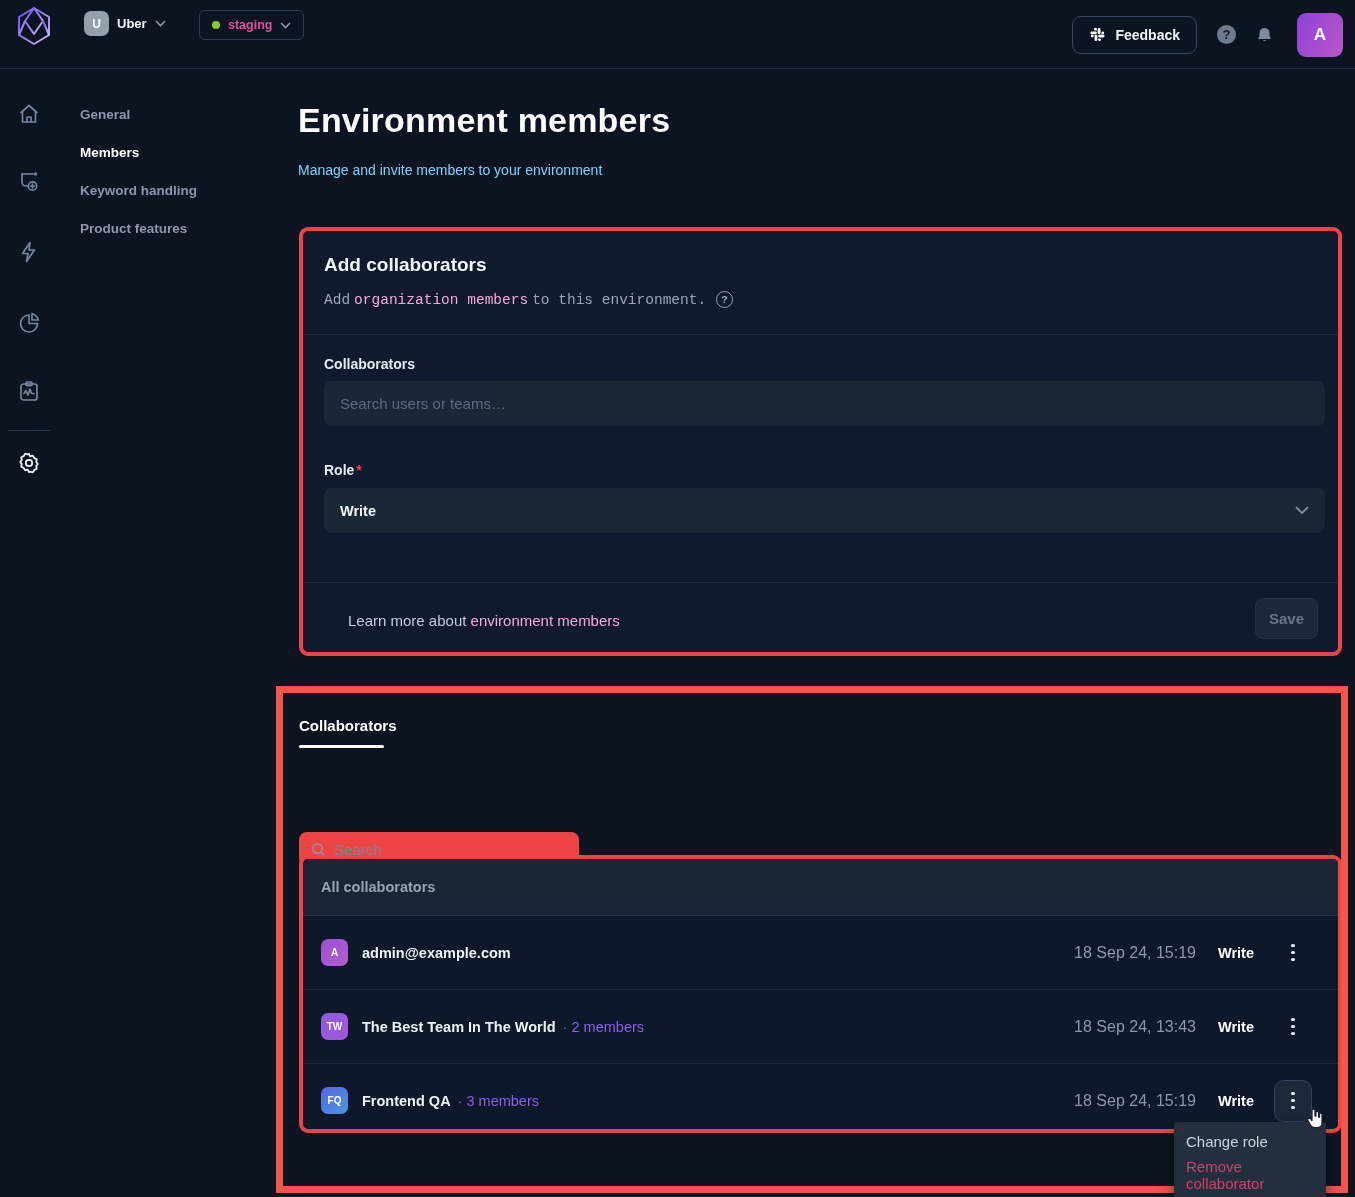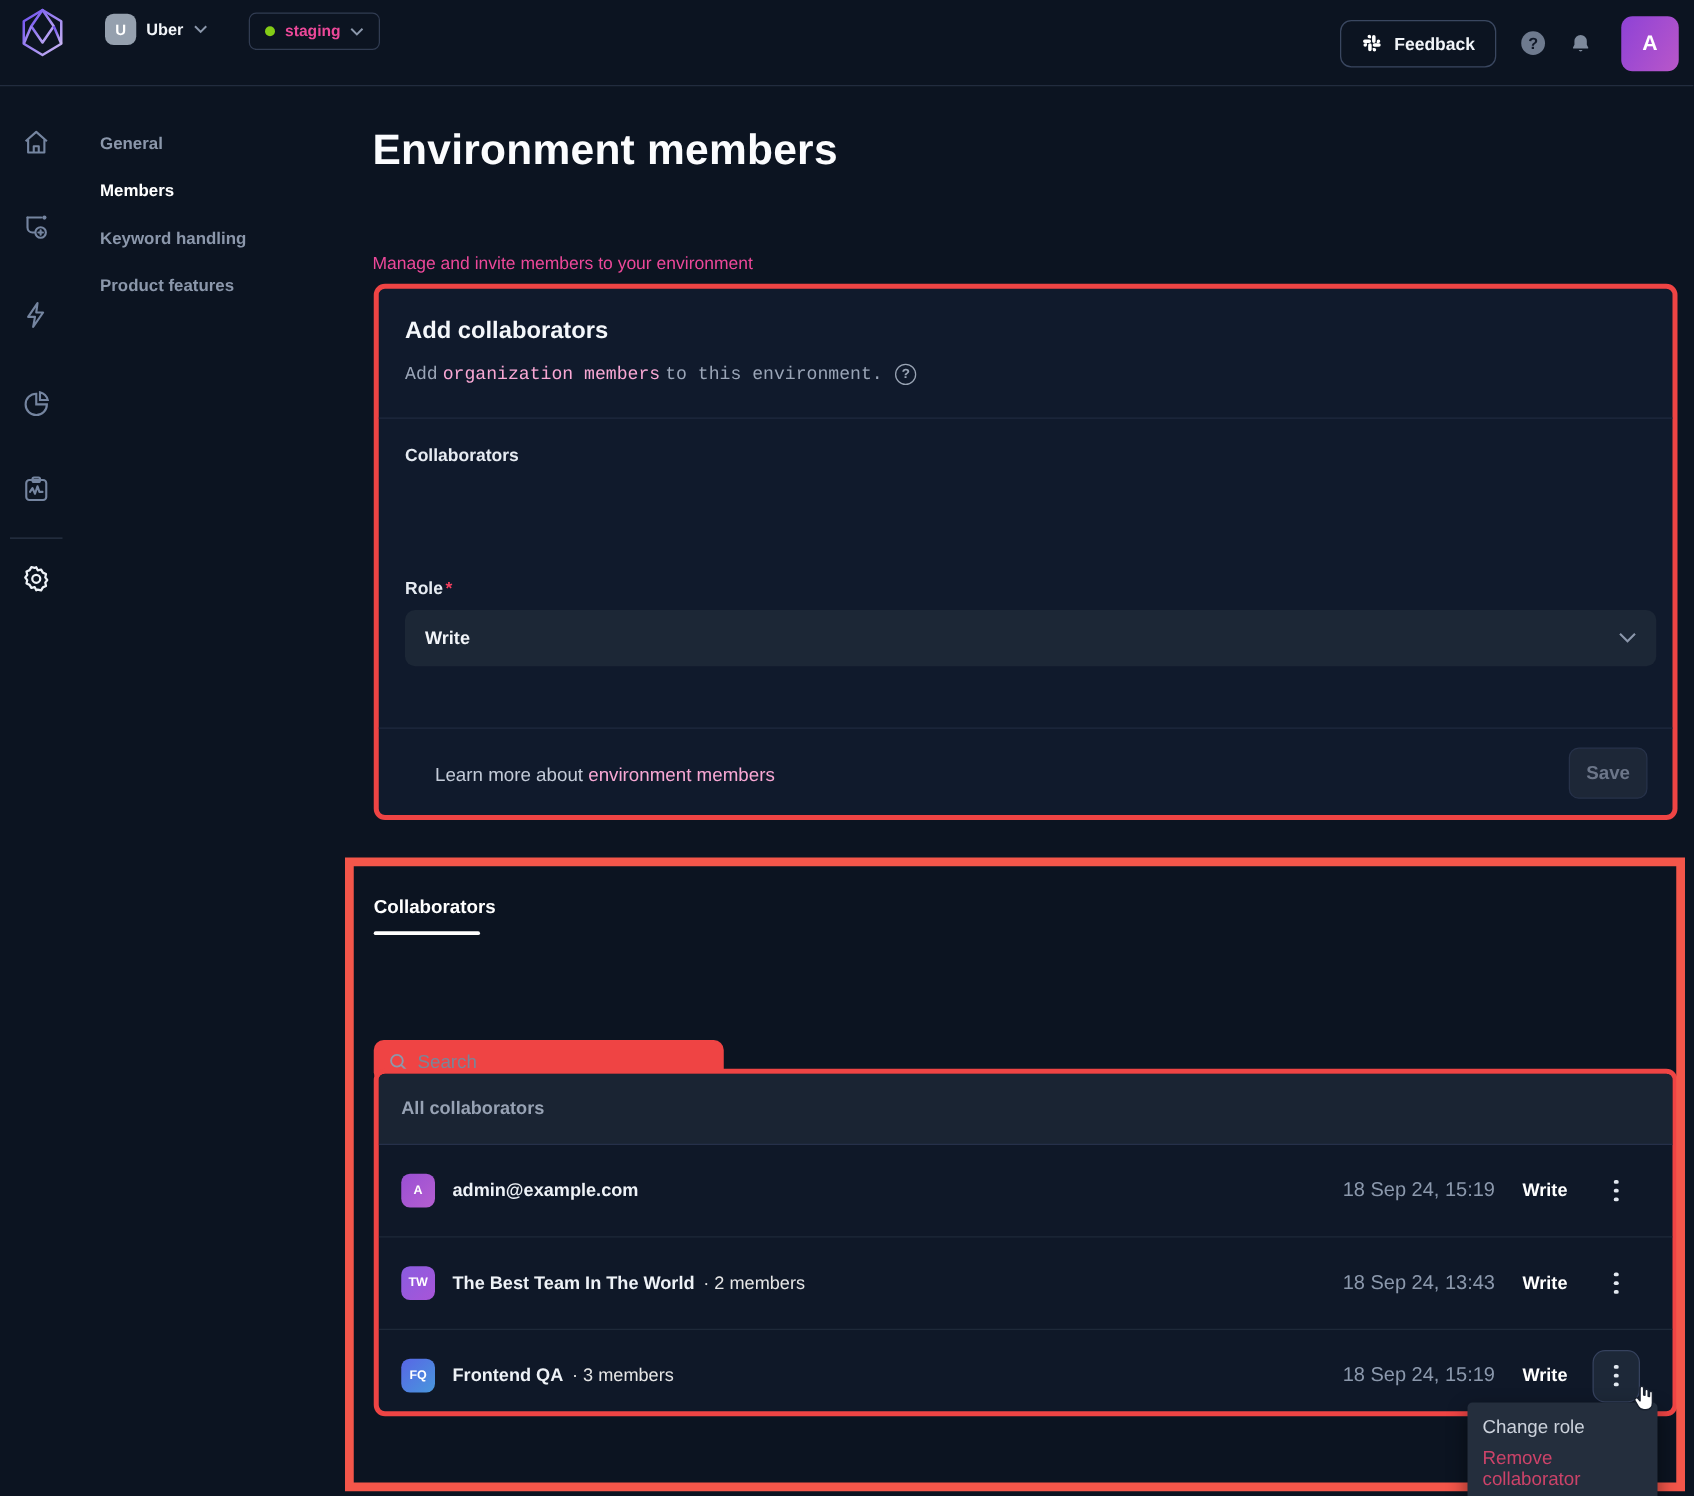--- a/index.html
+++ b/index.html
@@ -32,21 +32,21 @@
   
   .rail { position:absolute; left:0; top:69px; width:58px; bottom:0; }
   .rail-icon { position:absolute; left:17px; width:24px; height:24px; cursor:pointer; }
   .rail-divider { position:absolute; left:8px; width:42px; height:1px; background:#2a3547; top:361px; }
   .subnav { position:absolute; left:80px; top:69px; width:180px; }
   .subnav-item { position:absolute; left:0; font-size:13.5px; font-weight:600; color:#8b97ab; cursor:pointer; white-space:nowrap; }
   .subnav-item.active { color:#ffffff; font-weight:700; }
 
   
   .page-title { position:absolute; left:298px; top:101px; font-size:34px; font-weight:800; color:#fbfcfe; letter-spacing:.2px; }
-  .page-subtitle { position:absolute; left:298px; top:162px; font-size:14px; color:#ec4899;margin-top:40px; }
+  .page-subtitle { position:absolute; left:298px; top:162px; font-size:14px; color:#7dd3fc; }
 
   
   .card { position:absolute; background:#101a2c; border:4px solid #ef4444; border-radius:9px; }
   .card-add { left:299px; top:227px; width:1043px; height:429px; }
   .card-add-title { position:absolute; left:21px; top:23px; font-size:19px; font-weight:700; color:#f4f7fb; }
   .card-add-desc { position:absolute; left:21px; top:60px; font-size:14.5px; color:#9aa5b7; display:flex; align-items:flex-end; gap:4px;font-family:Liberation Mono, monospace; }
   .link { color:#f9a8d4; cursor:pointer; }
   .q-ring { width:17px; height:17px; border-radius:50%; border:1.6px solid #9aa5b5; color:#9aa5b5;
             font-size:11px; font-weight:700; display:flex; align-items:center; justify-content:center; margin-left:6px; cursor:pointer; }
   .hr { position:absolute; left:0; width:100%; height:1px; background:#1f2a3f; }
@@ -77,21 +77,21 @@
                 padding-left:18px; font-size:14.5px; font-weight:700; color:#97a2b4; }
   .rows { display:flex; flex-direction:column; height:221px; }
   .row { flex:1; display:flex; align-items:center; padding:0 26px 0 18px; border-top:1px solid #1e2939; }
   .row:first-child { border-top:none; }
   .avatar-sq { width:27px; height:27px; border-radius:7px; color:#fff; font-size:10px; font-weight:700;
                display:flex; align-items:center; justify-content:center; margin-right:14px; flex:0 0 auto; }
   .grad-a  { background:linear-gradient(135deg,#9a4fd4,#b55fd0); }
   .grad-tw { background:linear-gradient(135deg,#8a5ce0,#a855d8); }
   .grad-fq { background:linear-gradient(135deg,#5866e6,#4897dc); }
   .row-name { font-size:14.5px; font-weight:700; color:#eef2f7; }
-  .row-members { font-size:14.5px; color:#e5e5e5; margin-left:7px;text-align:right; }
+  .row-members { font-size:14.5px; color:#8b5cf6; margin-left:7px;text-align:right; }
   .row-right { margin-left:auto; display:flex; align-items:center; }
   .row-date { font-size:16px; color:#8b98ac; }
   .row-role { font-size:14.5px; font-weight:700; color:#ffffff; margin-left:22px; width:42px; text-align:left; }
   .kebab-btn { width:38px; height:42px; margin-left:14px; border-radius:10px; display:flex; flex-direction:column;
                align-items:center; justify-content:center; gap:3.5px; cursor:pointer; background:transparent; border:1px solid transparent; }
   .kebab-btn i { width:3.5px; height:3.5px; border-radius:50%; background:#e2e8f0; }
   .kebab-btn.active { background:#1d2838; border:1px solid #36425e; }
 
   
   .ctx-menu { position:absolute; left:1174px; top:1122px; width:152px; background:#242e3d; border-radius:4px;
@@ -203,20 +203,21 @@
     <div class="card-add-title">Add collaborators</div>
     <div class="card-add-desc">
       <span>Add</span>
       <span class="link">organization members</span>
       <span>to this environment.</span>
       <span class="q-ring">?</span>
     </div>
     <div class="hr" style="top:103px"></div>
 
     <div class="field-label" style="top:125px">Collaborators</div>
+    <input class="text-input" style="top: 150px;" type="text" placeholder="Search users or teams…">
 
     <div class="field-label" style="top:231px">
       <span>Role</span><span class="req">*</span>
     </div>
     <div class="select" style="top:257px">
       <span class="select-value">Write</span>
       <svg class="select-chevron" width="14" height="9" viewBox="0 0 14 9">
         <path d="M1 1l6 6 6-6" fill="none" stroke="#8b97ab" stroke-width="1.7"></path>
       </svg>
     </div>

